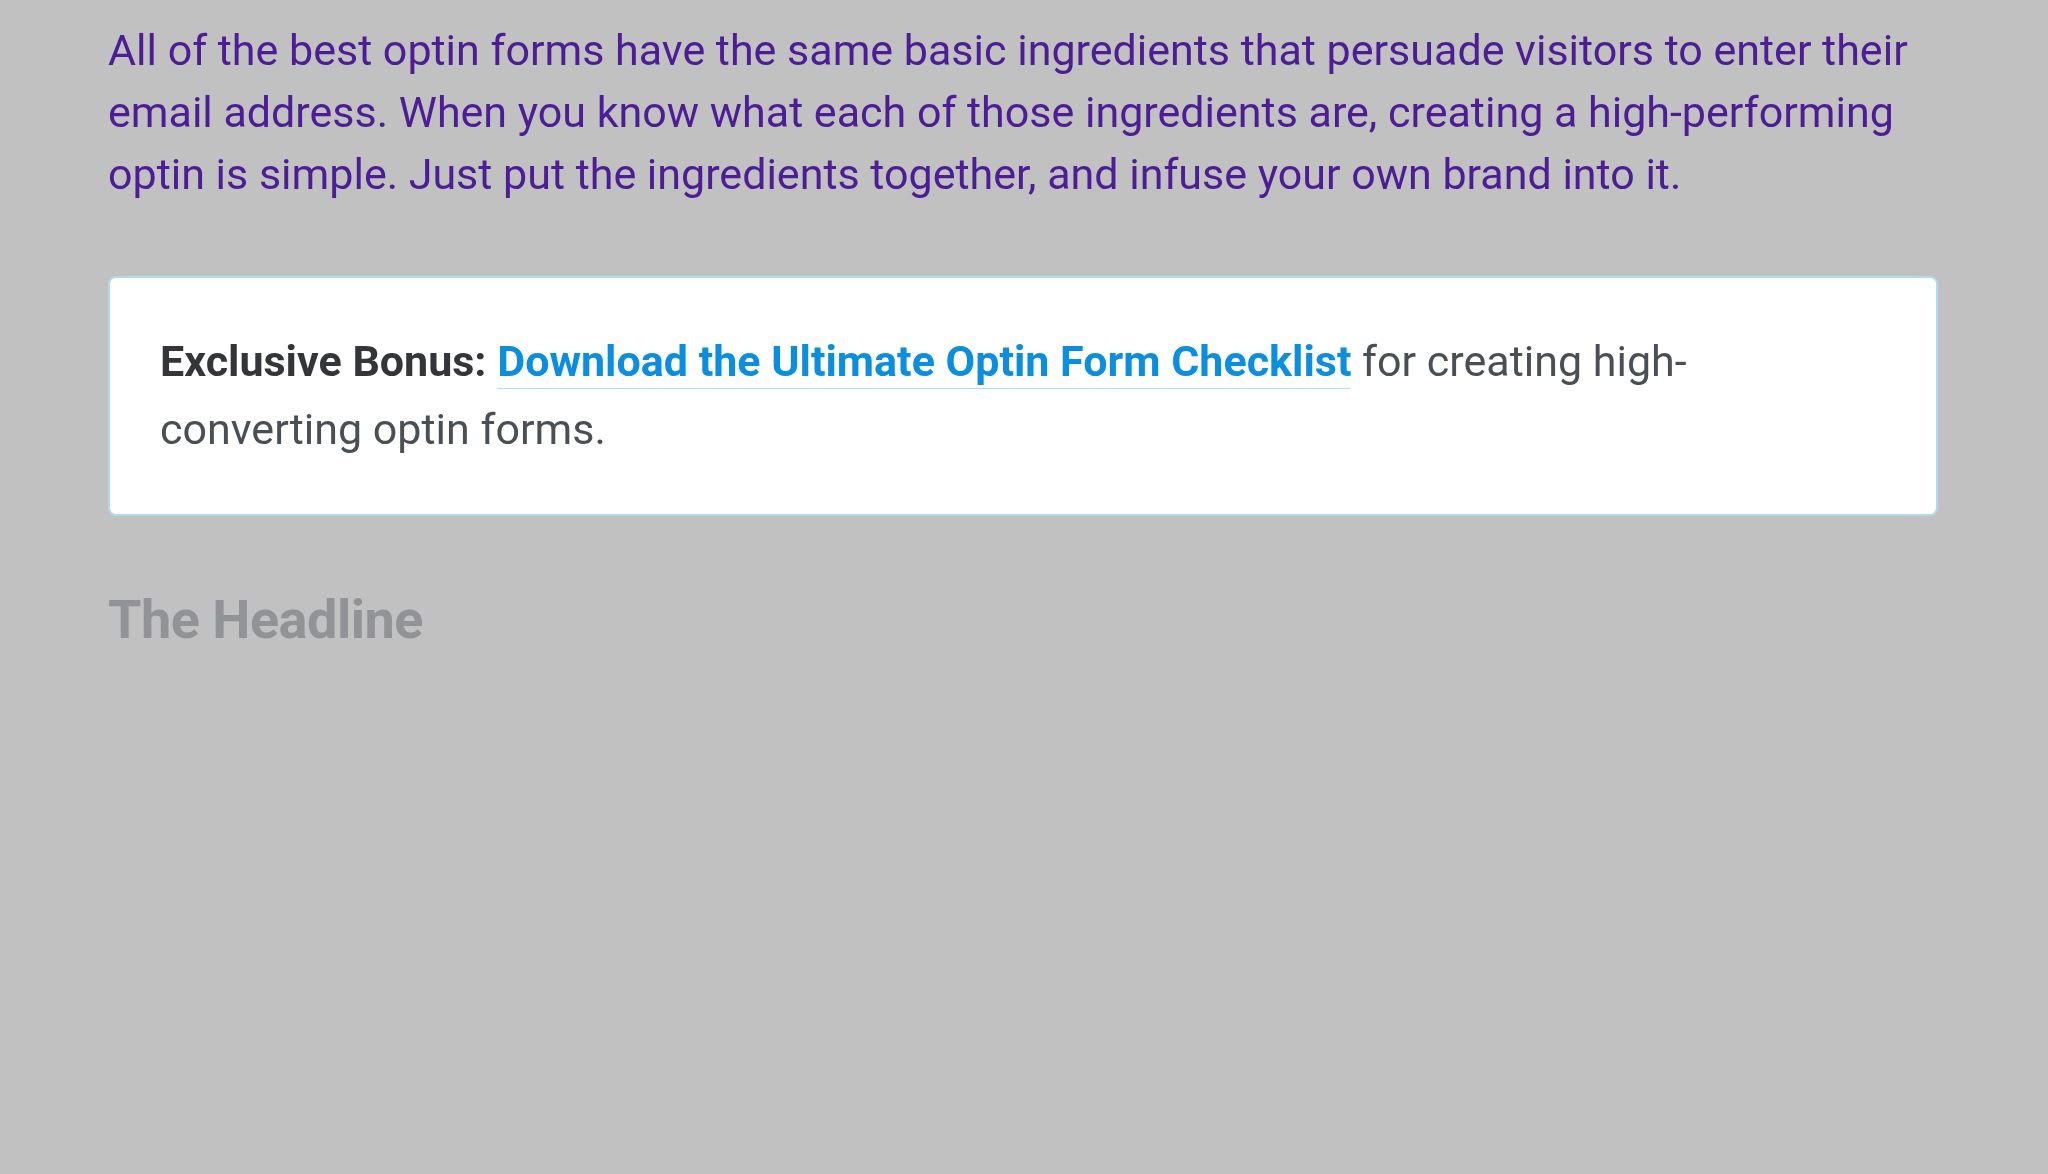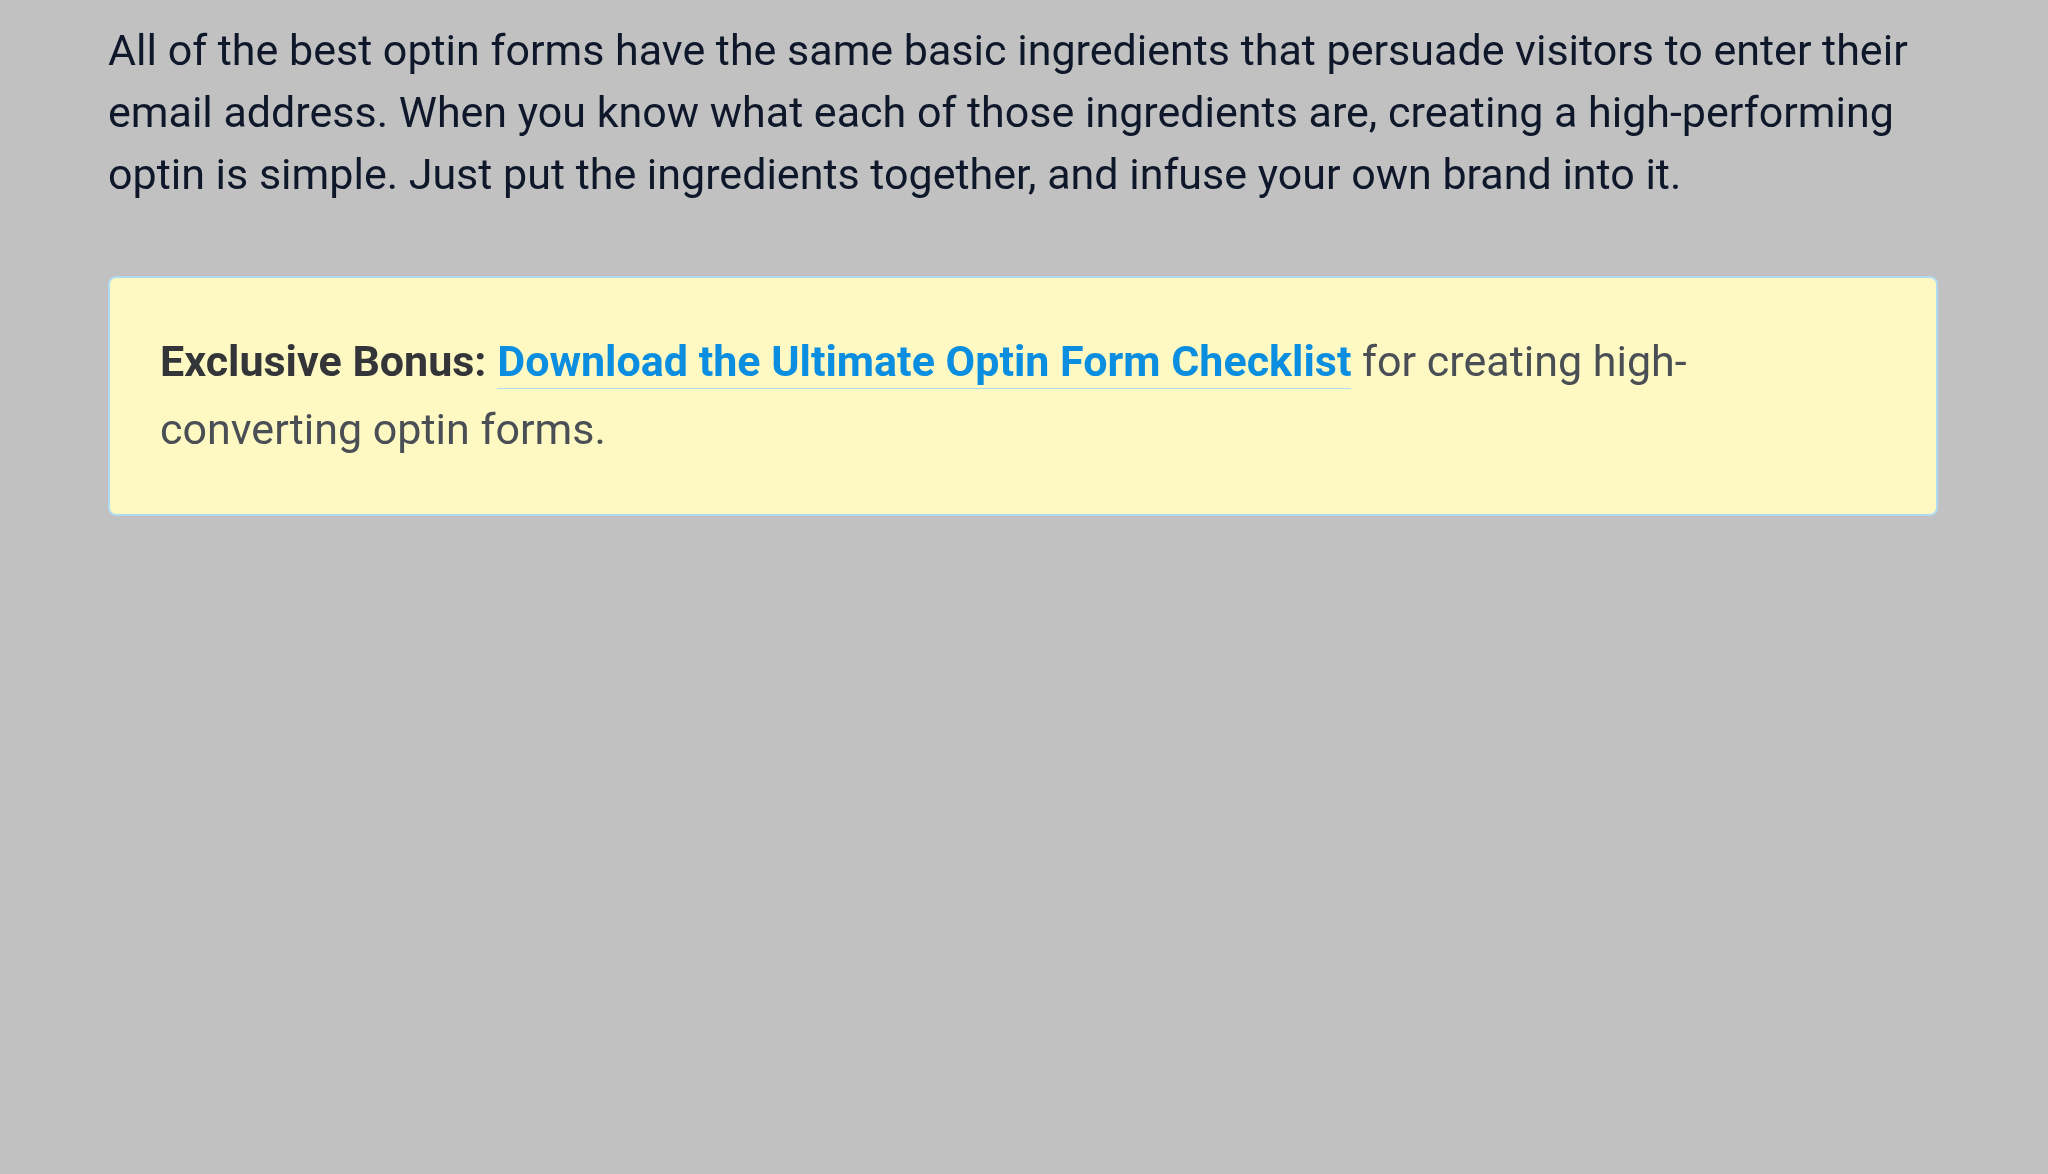--- a/index.html
+++ b/index.html
@@ -13,26 +13,26 @@
       width: 2048px;
       height: 1174px;
       overflow: hidden;
     }
     .content-wrapper {
       padding: 20px 110px 0 108px;
     }
     .intro-paragraph {
       font-size: 43px;
       line-height: 1.44;
-      color: #0f172a;
+      color: #4c1d95;
       margin-bottom: 70px;
       font-weight: 400;
     }
     .callout-box {
-      background-color: #fef9c3;
+      background-color: #ffffff;
       border: 2px solid #b0d9f2;
       border-radius: 8px;
       padding: 50px 50px 50px 50px;
       margin-bottom: 72px;
     }
     .callout-content {
       font-size: 43px;
       line-height: 1.58;
       color: #4a4f56;
       font-weight: 400;
@@ -68,13 +68,14 @@
 <div class="content-wrapper">
   <p class="intro-paragraph">All of the best optin forms have the same basic ingredients that persuade visitors to enter their email address. When you know what each of those ingredients are, creating a high-performing optin is simple. Just put the ingredients together, and infuse your own brand into it.</p>
 
   <div class="callout-box">
     <p class="callout-content">
       <span class="callout-bold">Exclusive Bonus: </span><a href="#" class="callout-link">Download the Ultimate Optin Form Checklist</a><span> for creating high-converting optin forms.</span>
     </p>
   </div>
 
 
+  <h2 class="section-heading">The Headline</h2>
 </div>
 
 </body></html>

